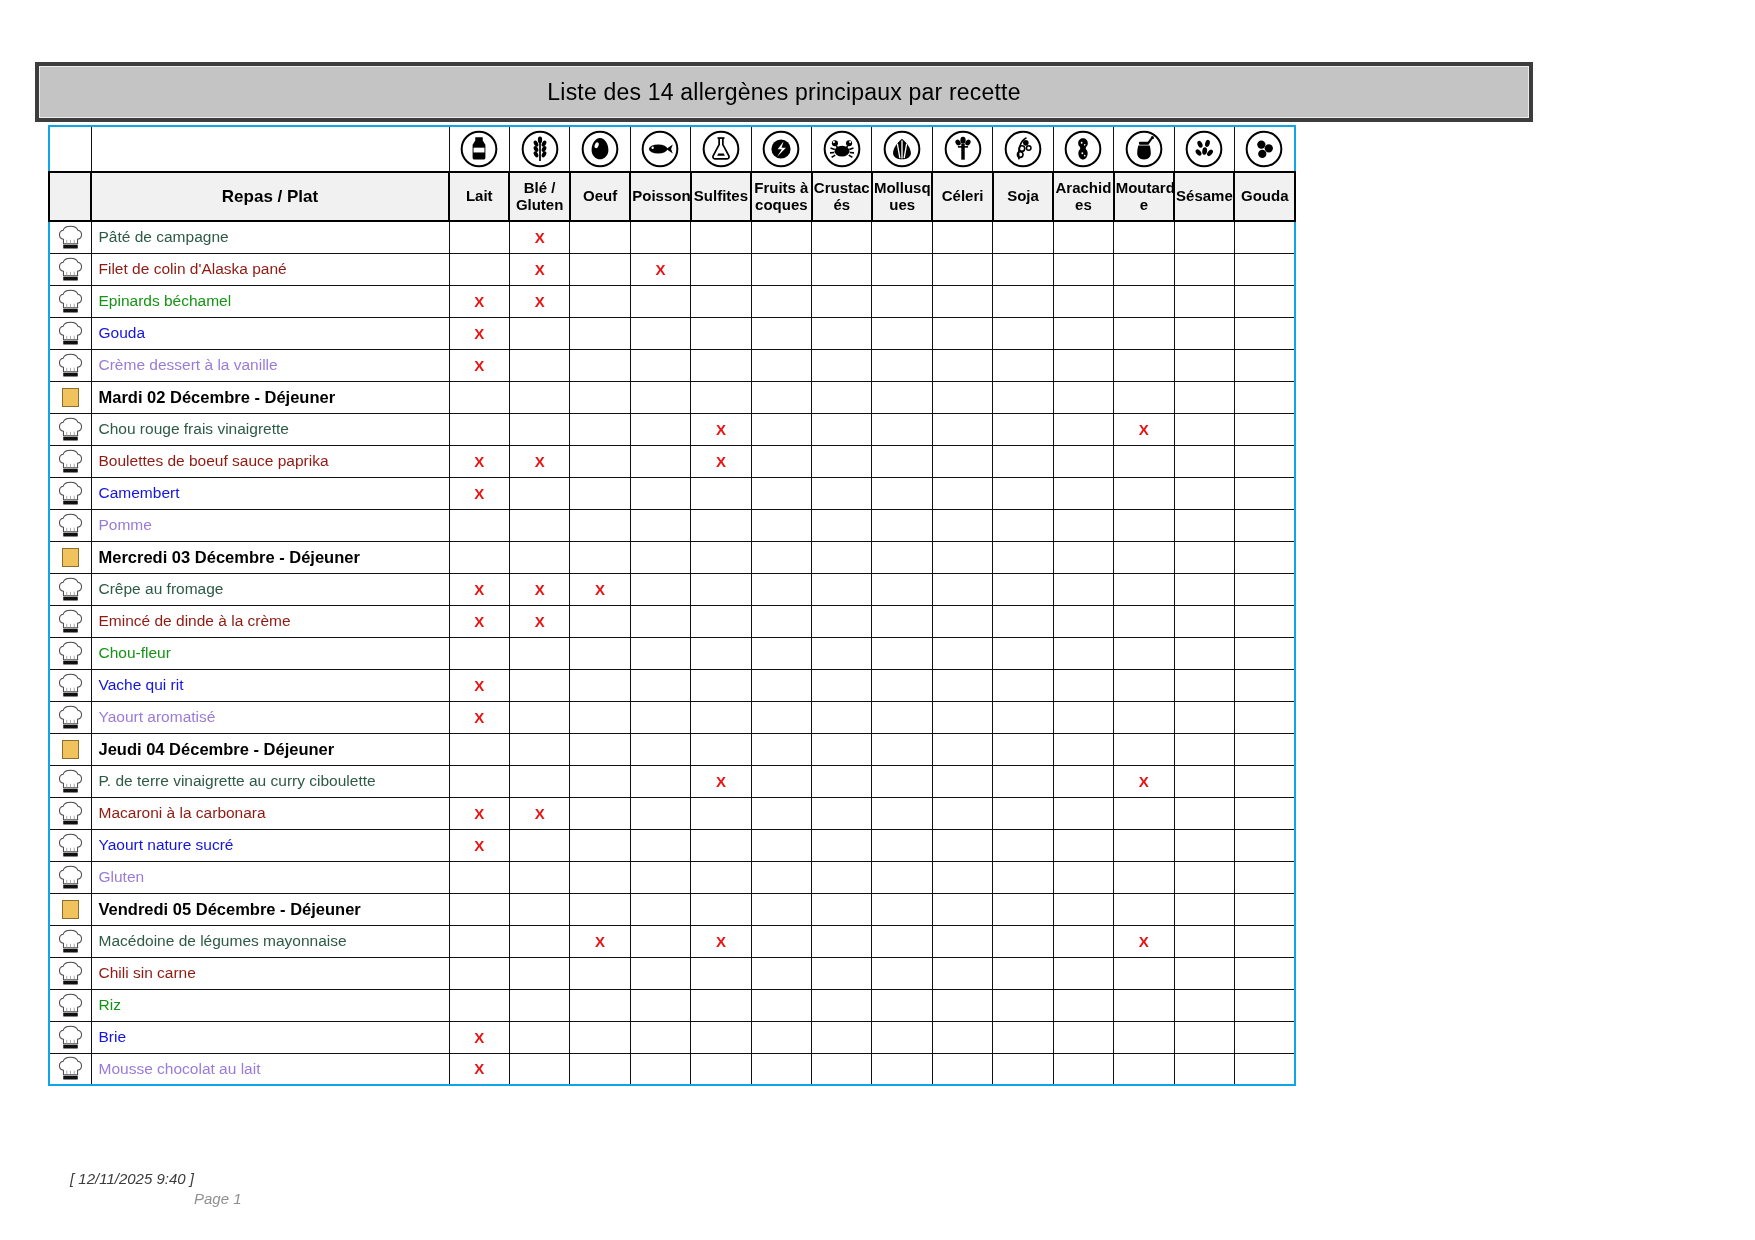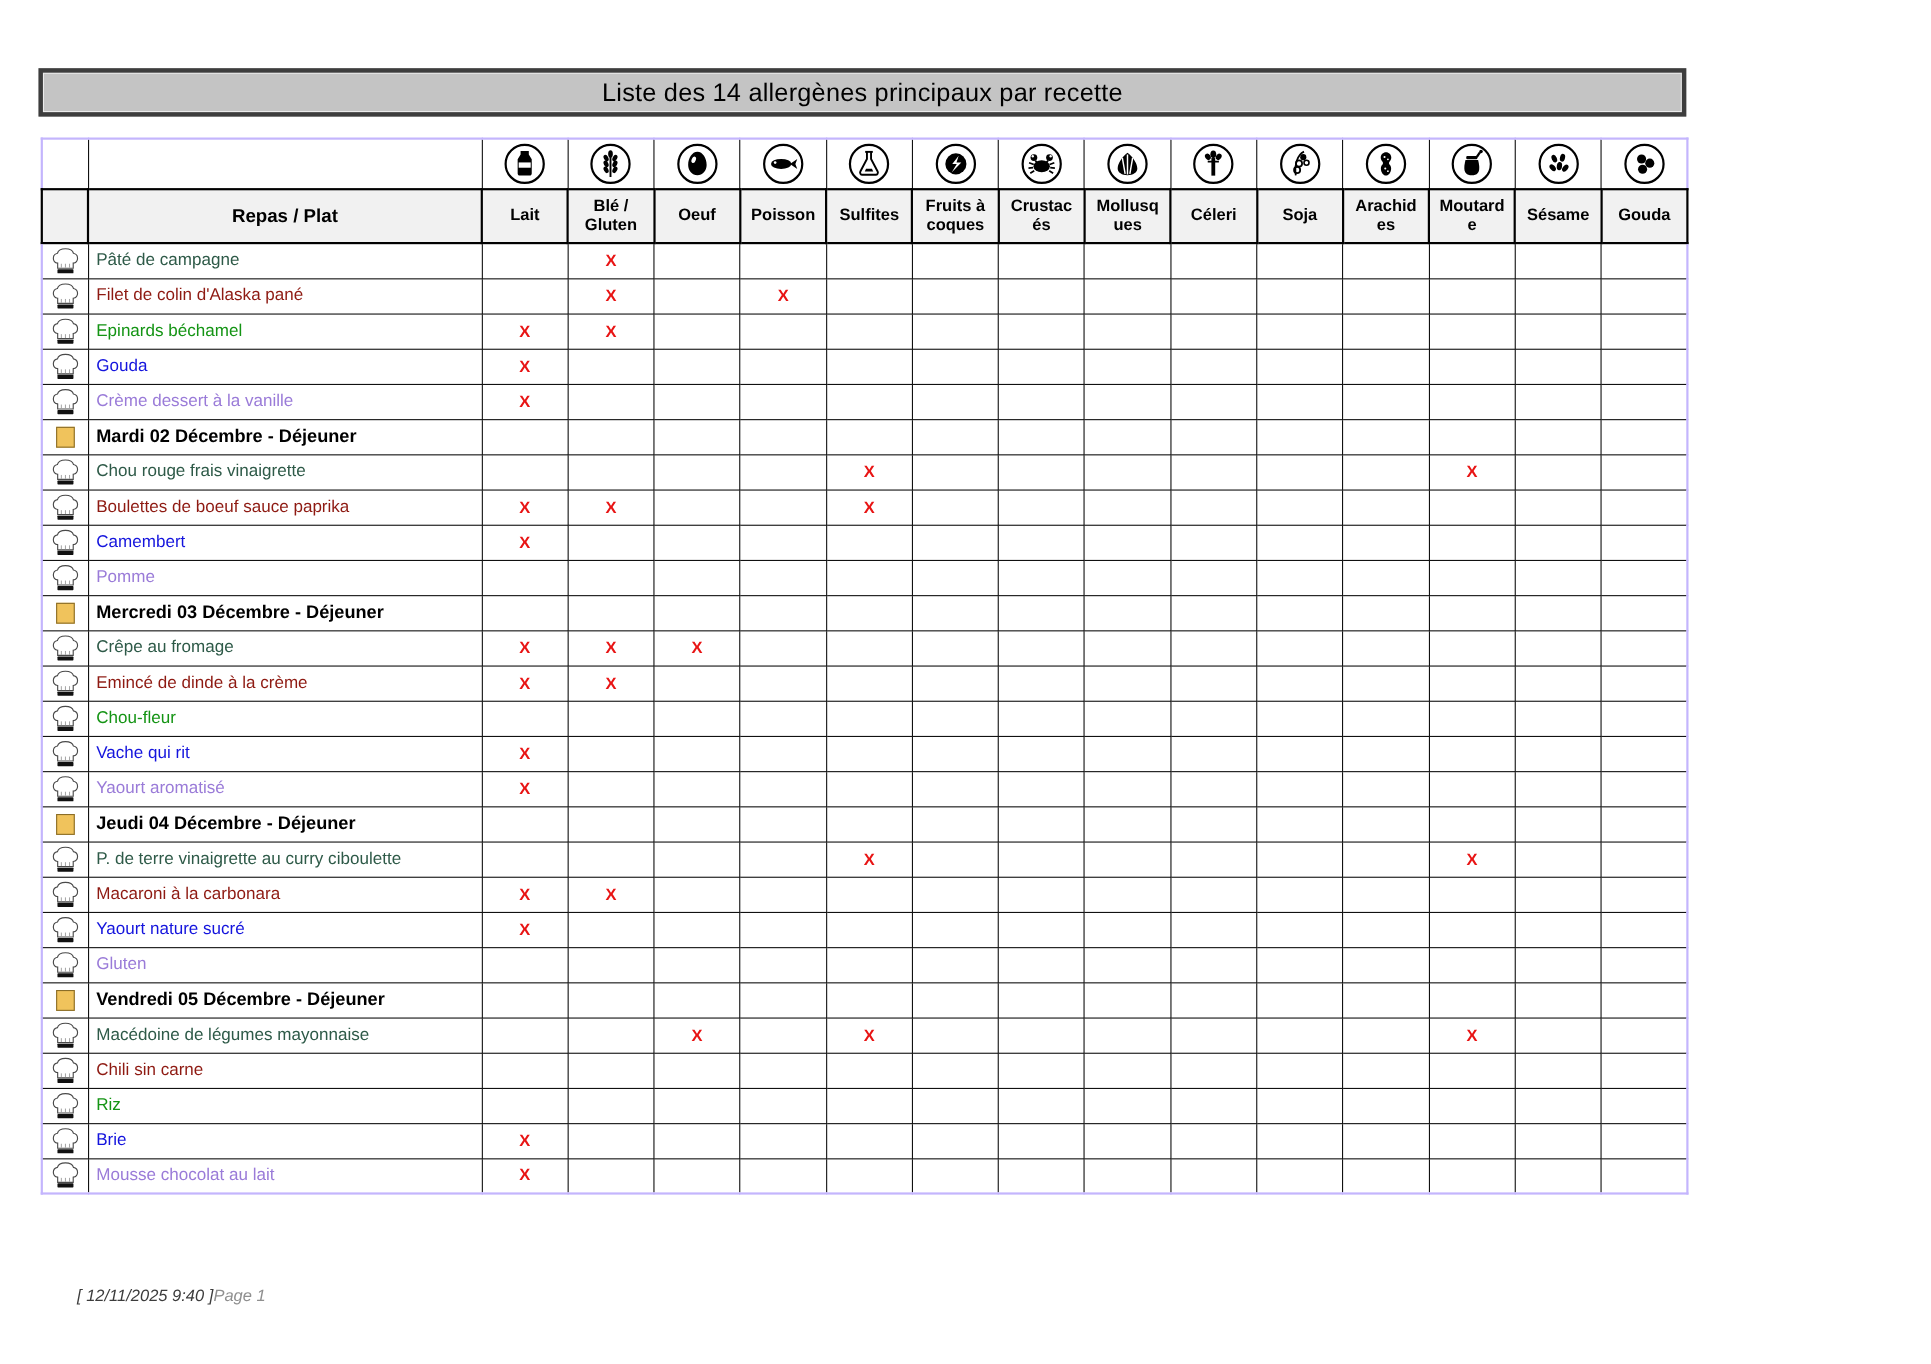--- a/index.html
+++ b/index.html
@@ -2,32 +2,32 @@
 <html style="--mark: #e81414; --section-marker: #f0c35c; --starter: #2e5a48; --main: #8e1a12; --side: #149414; --cheese: #1414dd; --dessert: #9a7bd8;"><head>
 <meta charset="utf-8">
 <style>
   html,body { margin:0; padding:0; background:#ffffff; }
   .page {
     position:relative; width:1755px; height:1240px; background:#fff;
     font-family:"Liberation Sans", sans-serif; color:#000; overflow:hidden;
   }
   
   .title-bar {
-    position:absolute; left:35px; top:62px; width:1498px; height:44px;
+    position:absolute; left:35px; top:62px; width:1498px; height:60px;
     background:#c4c4c4; border:4px solid #3d3d3d; box-sizing:border-box;
     box-shadow: inset 0 0 0 1px #ececec;
     display:flex; align-items:center; justify-content:center;
   }
   .title-bar .title-text { font-size:23px; letter-spacing:.2px; }
 
   
   table.allergen-table {
-    position:absolute; left:37px; top:125px; width:1498px;
+    position:absolute; left:48px; top:125px; width:1248px;
     border-collapse:collapse; table-layout:fixed;
-    border:2px solid #c4b5fd;
+    border:2px solid #0ea5e9;
   }
   .allergen-table th, .allergen-table td { box-sizing:border-box; border:1px solid #111; }
 
   tr.icon-row th { height:46px; background:#fff; text-align:center; vertical-align:middle; padding:0; }
   tr.label-row th {
     height:49px; background:#f1f1f1; border:2px solid #000;
     font-size:15px; font-weight:bold; text-align:center; vertical-align:middle;
     white-space:pre-line; line-height:1.12; padding:0 1px;
   }
   tr.label-row th.name-head { font-size:17px; }
@@ -54,21 +54,21 @@
   .allergen-svg { width:40px; height:40px; display:inline-block; vertical-align:middle; }
   .ic-ring { fill:none; stroke:#000; stroke-width:1.5; }
 
   
   .footer {
     position:absolute; left:70px; top:1170px; width:1620px;
     display:flex; 
     font-size:15px; font-style:italic;
   }
   .footer .f-date { color:#3c3c3c; }
-  .footer .f-page { color:#8f8f8f; }
+  .footer .f-page { color:#8f8f8f;margin-top:20px; }
 </style>
 </head>
 <body>
 
 <div class="page">
 
   <div class="title-bar">
     <span class="title-text">Liste des 14 allergènes principaux par recette</span>
   </div>
 

